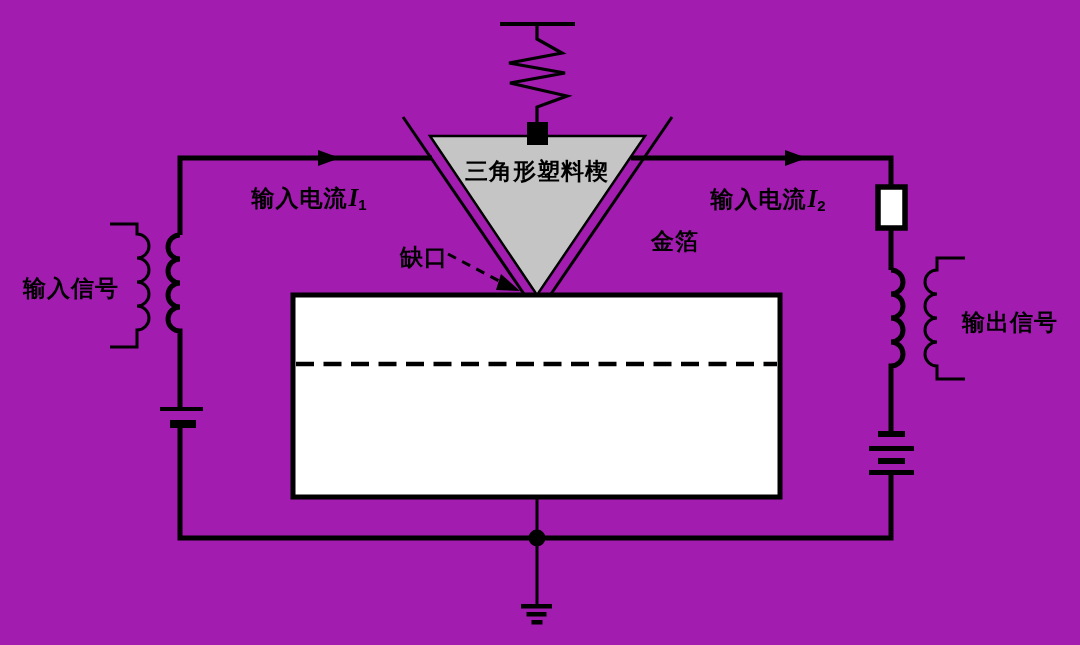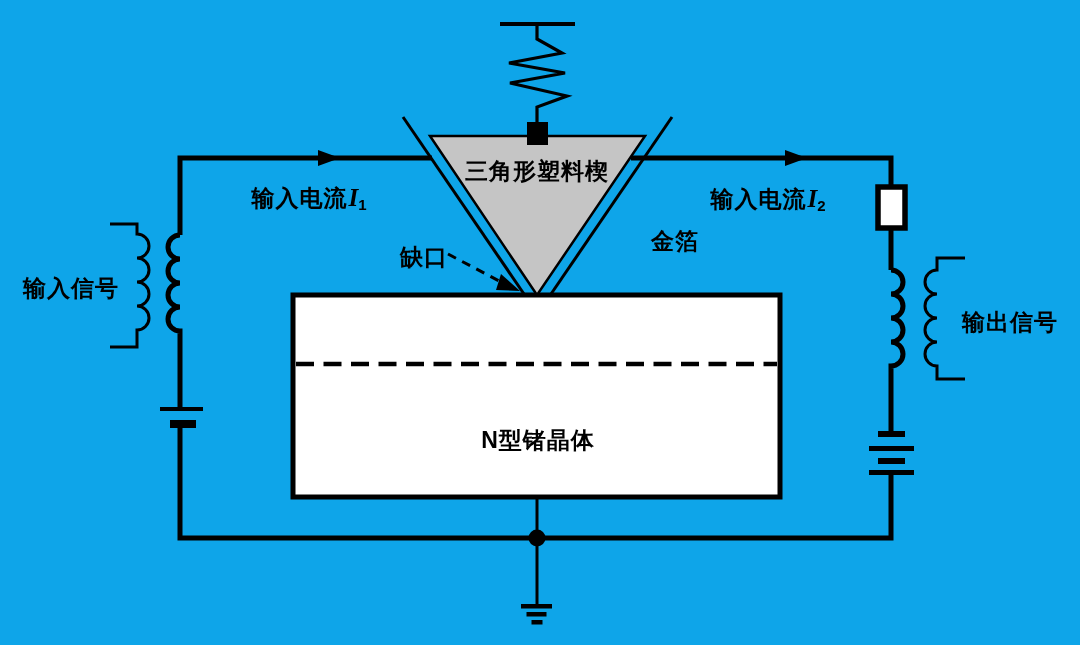--- a/index.html
+++ b/index.html
@@ -1,19 +1,19 @@
 <!DOCTYPE html>
 <html><head>
 <meta charset="utf-8">
 <style>
   html,body{margin:0;padding:0;background:#ffffff;}
   #stage{
     position:relative;
     width:1080px;height:645px;
-    background:#0ea5e9;
+    background:#a21caf;
     font-family:"Liberation Sans","DejaVu Sans",sans-serif;
     overflow:hidden;
   }
   #stage svg{position:absolute;left:0;top:0;}
   .lbl{
     position:absolute;
     transform:translate(-50%,-50%);
     font-weight:bold;
     font-size:23px;
     color:#000;
@@ -134,17 +134,14 @@
 
   <div class="lbl" style="left:1010px;top:322px;">
     <span>输出信号</span>
   </div>
 
   <div class="lbl" style="left:71px;top:288px;">
     <span>输入信号</span>
   </div>
 
 
-  <div class="lbl" style="left:538px;top:440px;">
-    <span>N型锗晶体</span>
-  </div>
 
 </div>
 
 </body></html>

